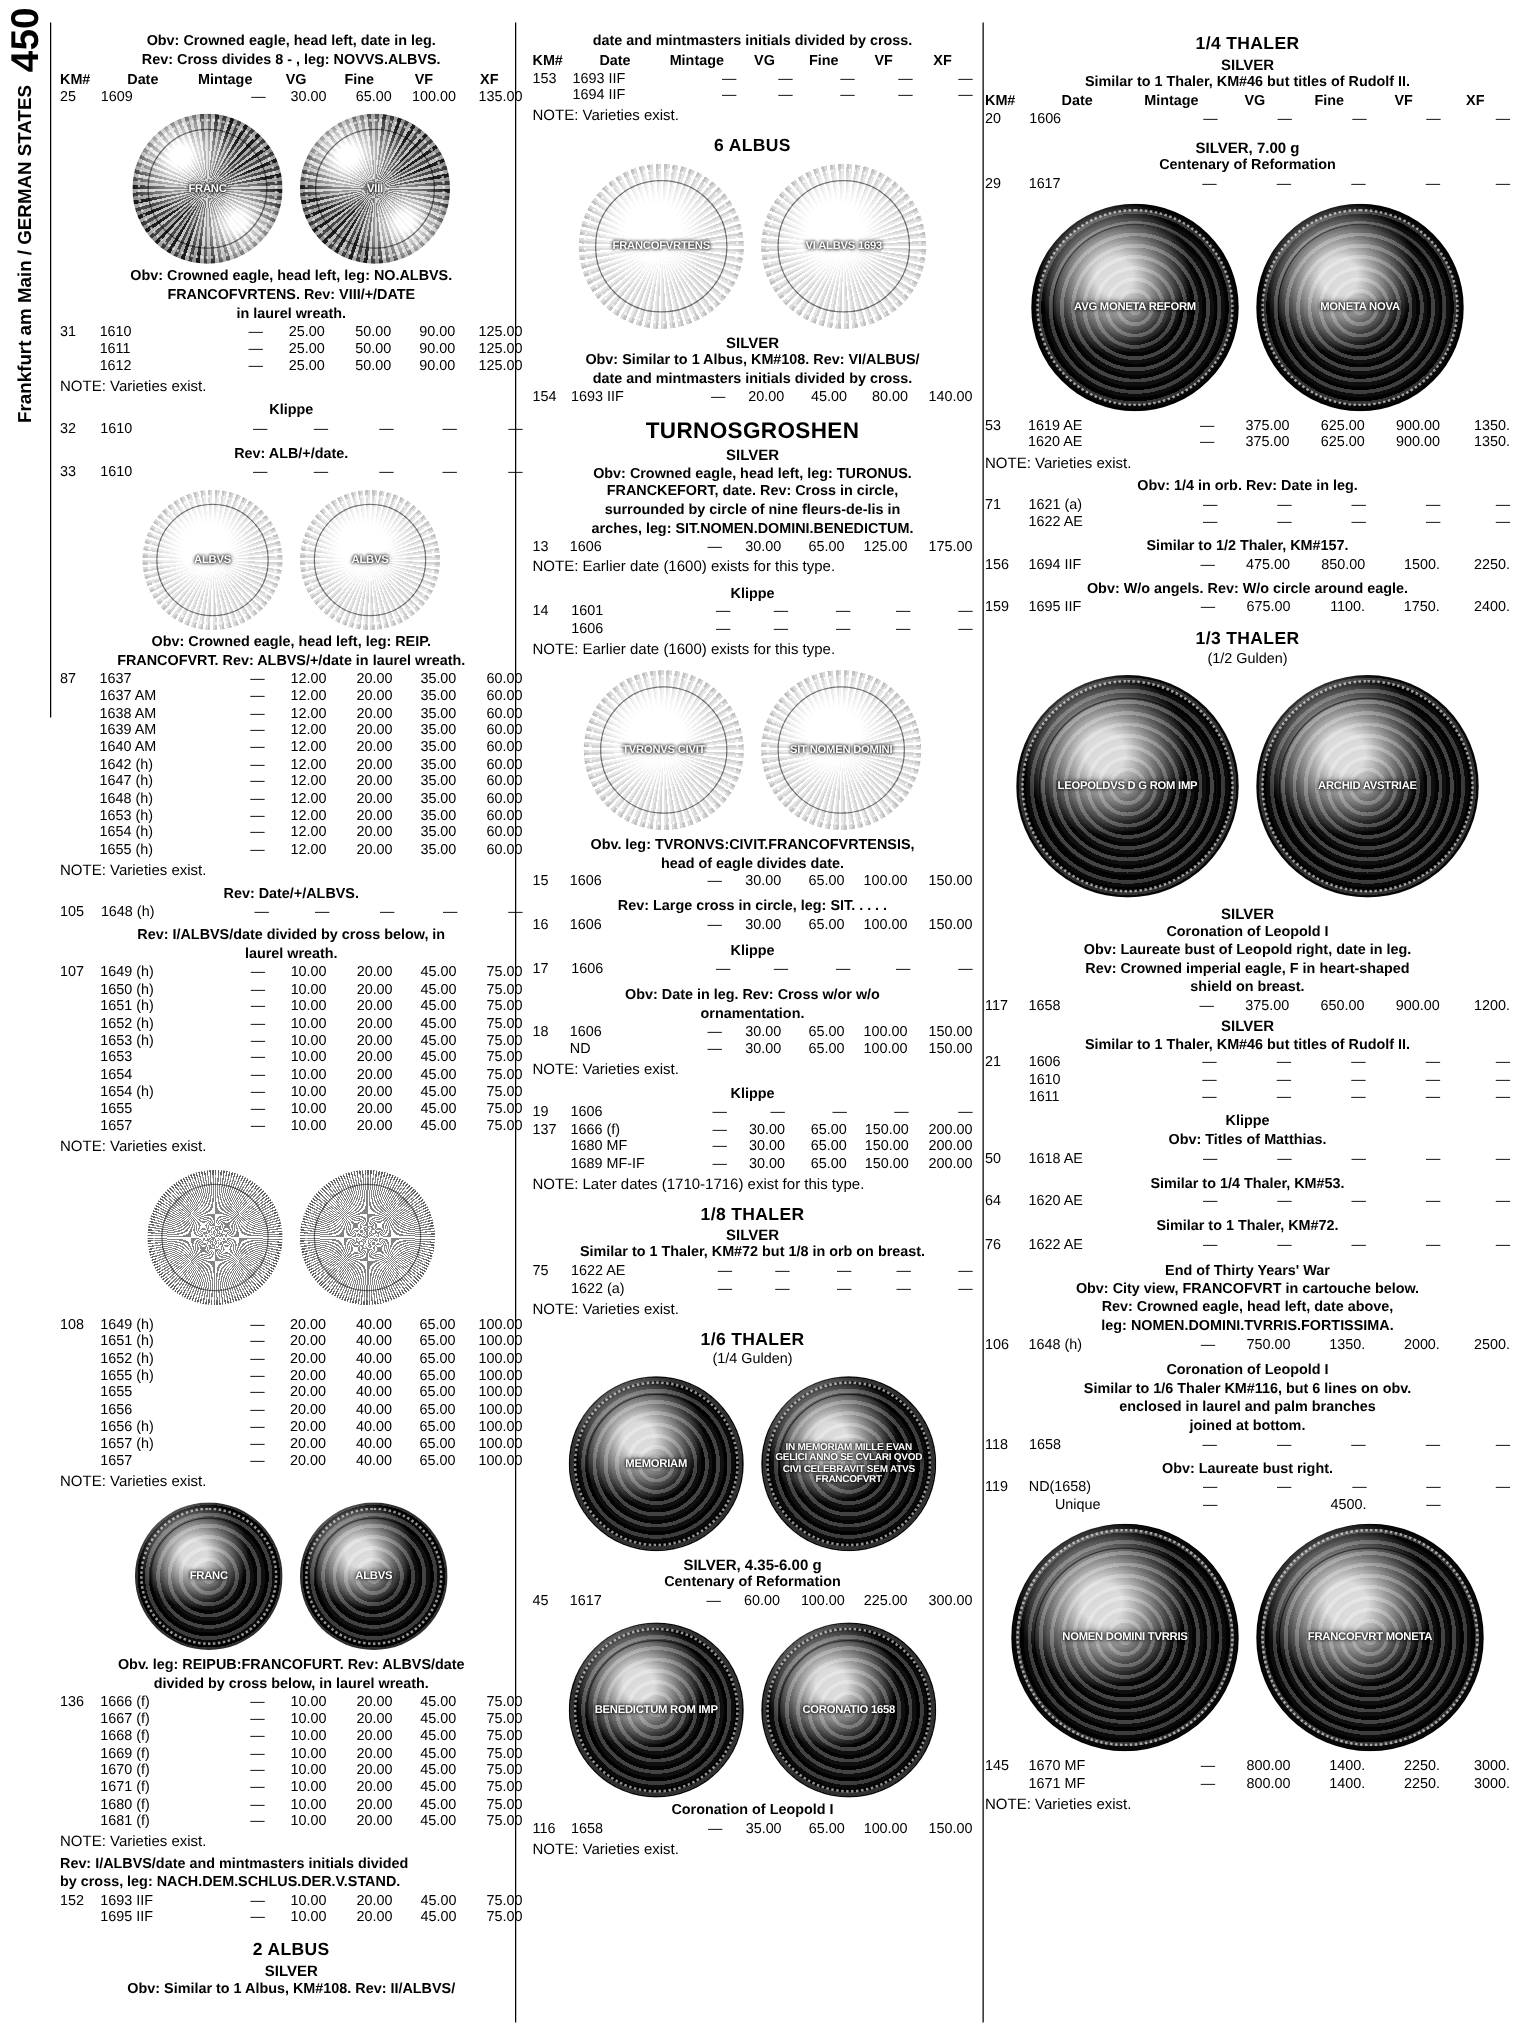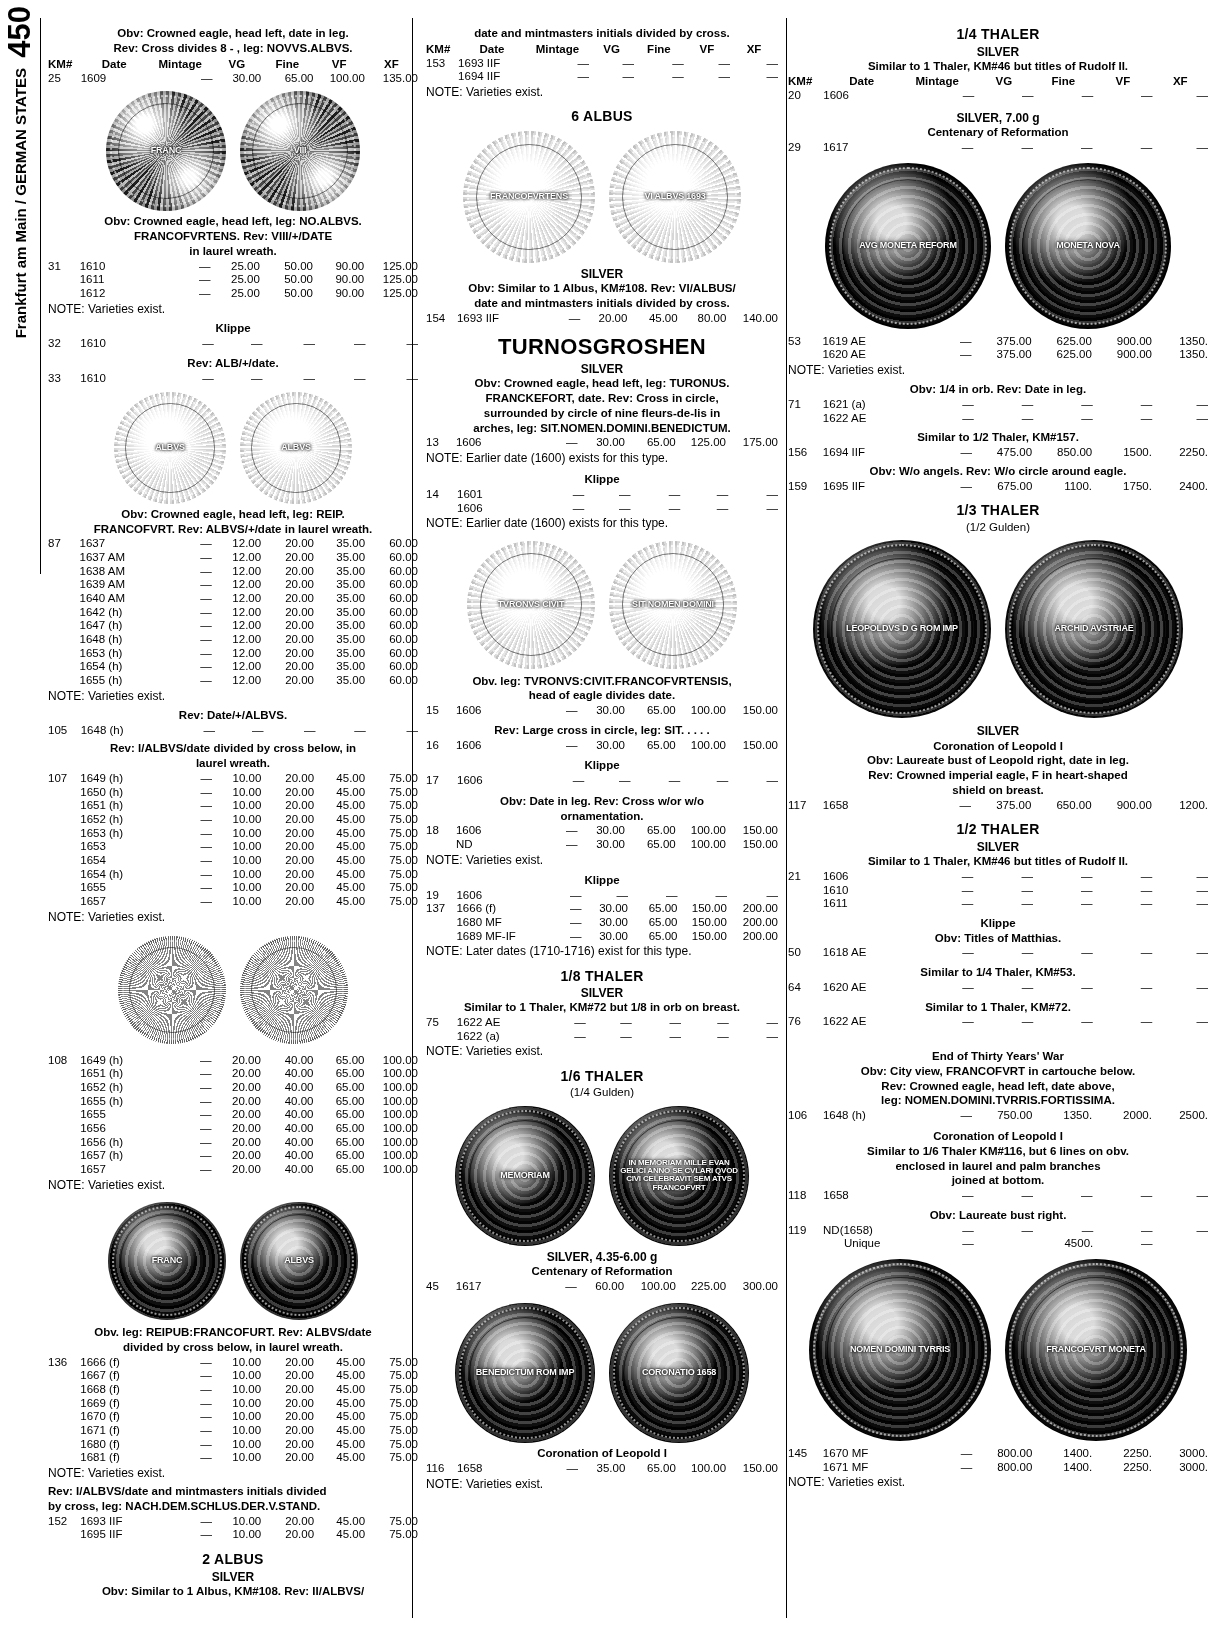--- a/index.html
+++ b/index.html
@@ -807,21 +807,21 @@
               <td class="c-date">1693 IIF</td>
               <td class="c-mint">—</td>
               <td class="c-vg">20.00</td>
               <td class="c-fine">45.00</td>
               <td class="c-vf">80.00</td>
               <td class="c-xf">140.00</td>
             </tr>
       </tbody>
         </table>
 
-      <h2 class="section" style="font-size:22px;">TURNOSGROSHEN</h2>
+      <h2 class="section" style="font-size:18px;">TURNOSGROSHEN</h2>
       <div class="metal">SILVER</div>
       <div class="desc">Obv: Crowned eagle, head left, leg: TURONUS.</div>
       <div class="desc">FRANCKEFORT, date. Rev: Cross in circle,</div>
       <div class="desc">surrounded by circle of nine fleurs-de-lis in</div>
       <div class="desc">arches, leg: SIT.NOMEN.DOMINI.BENEDICTUM.</div>
       <table class="t">
         <tbody>
             <tr>
               <td class="c-km">13</td>
               <td class="c-date">1606</td>
@@ -1240,21 +1240,20 @@
               <td class="c-date">1658</td>
               <td class="c-mint">—</td>
               <td class="c-vg">375.00</td>
               <td class="c-fine">650.00</td>
               <td class="c-vf">900.00</td>
               <td class="c-xf">1200.</td>
             </tr>
       </tbody>
         </table>
 
-      <h2 class="section">1/2 THALER</h2>
       <div class="metal">SILVER</div>
       <div class="desc">Similar to 1 Thaler, KM#46 but titles of Rudolf II.</div>
       <table class="t">
         <tbody>
             <tr>
               <td class="c-km">21</td>
               <td class="c-date">1606</td>
               <td class="c-mint">—</td>
               <td class="c-vg">—</td>
               <td class="c-fine">—</td>
@@ -1321,21 +1320,21 @@
               <td class="c-date">1622 AE</td>
               <td class="c-mint">—</td>
               <td class="c-vg">—</td>
               <td class="c-fine">—</td>
               <td class="c-vf">—</td>
               <td class="c-xf">—</td>
             </tr>
       </tbody>
         </table>
 
-      <div class="desc" style="margin-top:21px;">End of Thirty Years' War</div>
+      <div class="desc" style="margin-top:7px;">End of Thirty Years' War</div>
       <div class="desc">Obv: City view, FRANCOFVRT in cartouche below.</div>
       <div class="desc">Rev: Crowned eagle, head left, date above,</div>
       <div class="desc">leg: NOMEN.DOMINI.TVRRIS.FORTISSIMA.</div>
       <table class="t">
         <tbody>
             <tr>
               <td class="c-km">106</td>
               <td class="c-date">1648 (h)</td>
               <td class="c-mint">—</td>
               <td class="c-vg">750.00</td>

